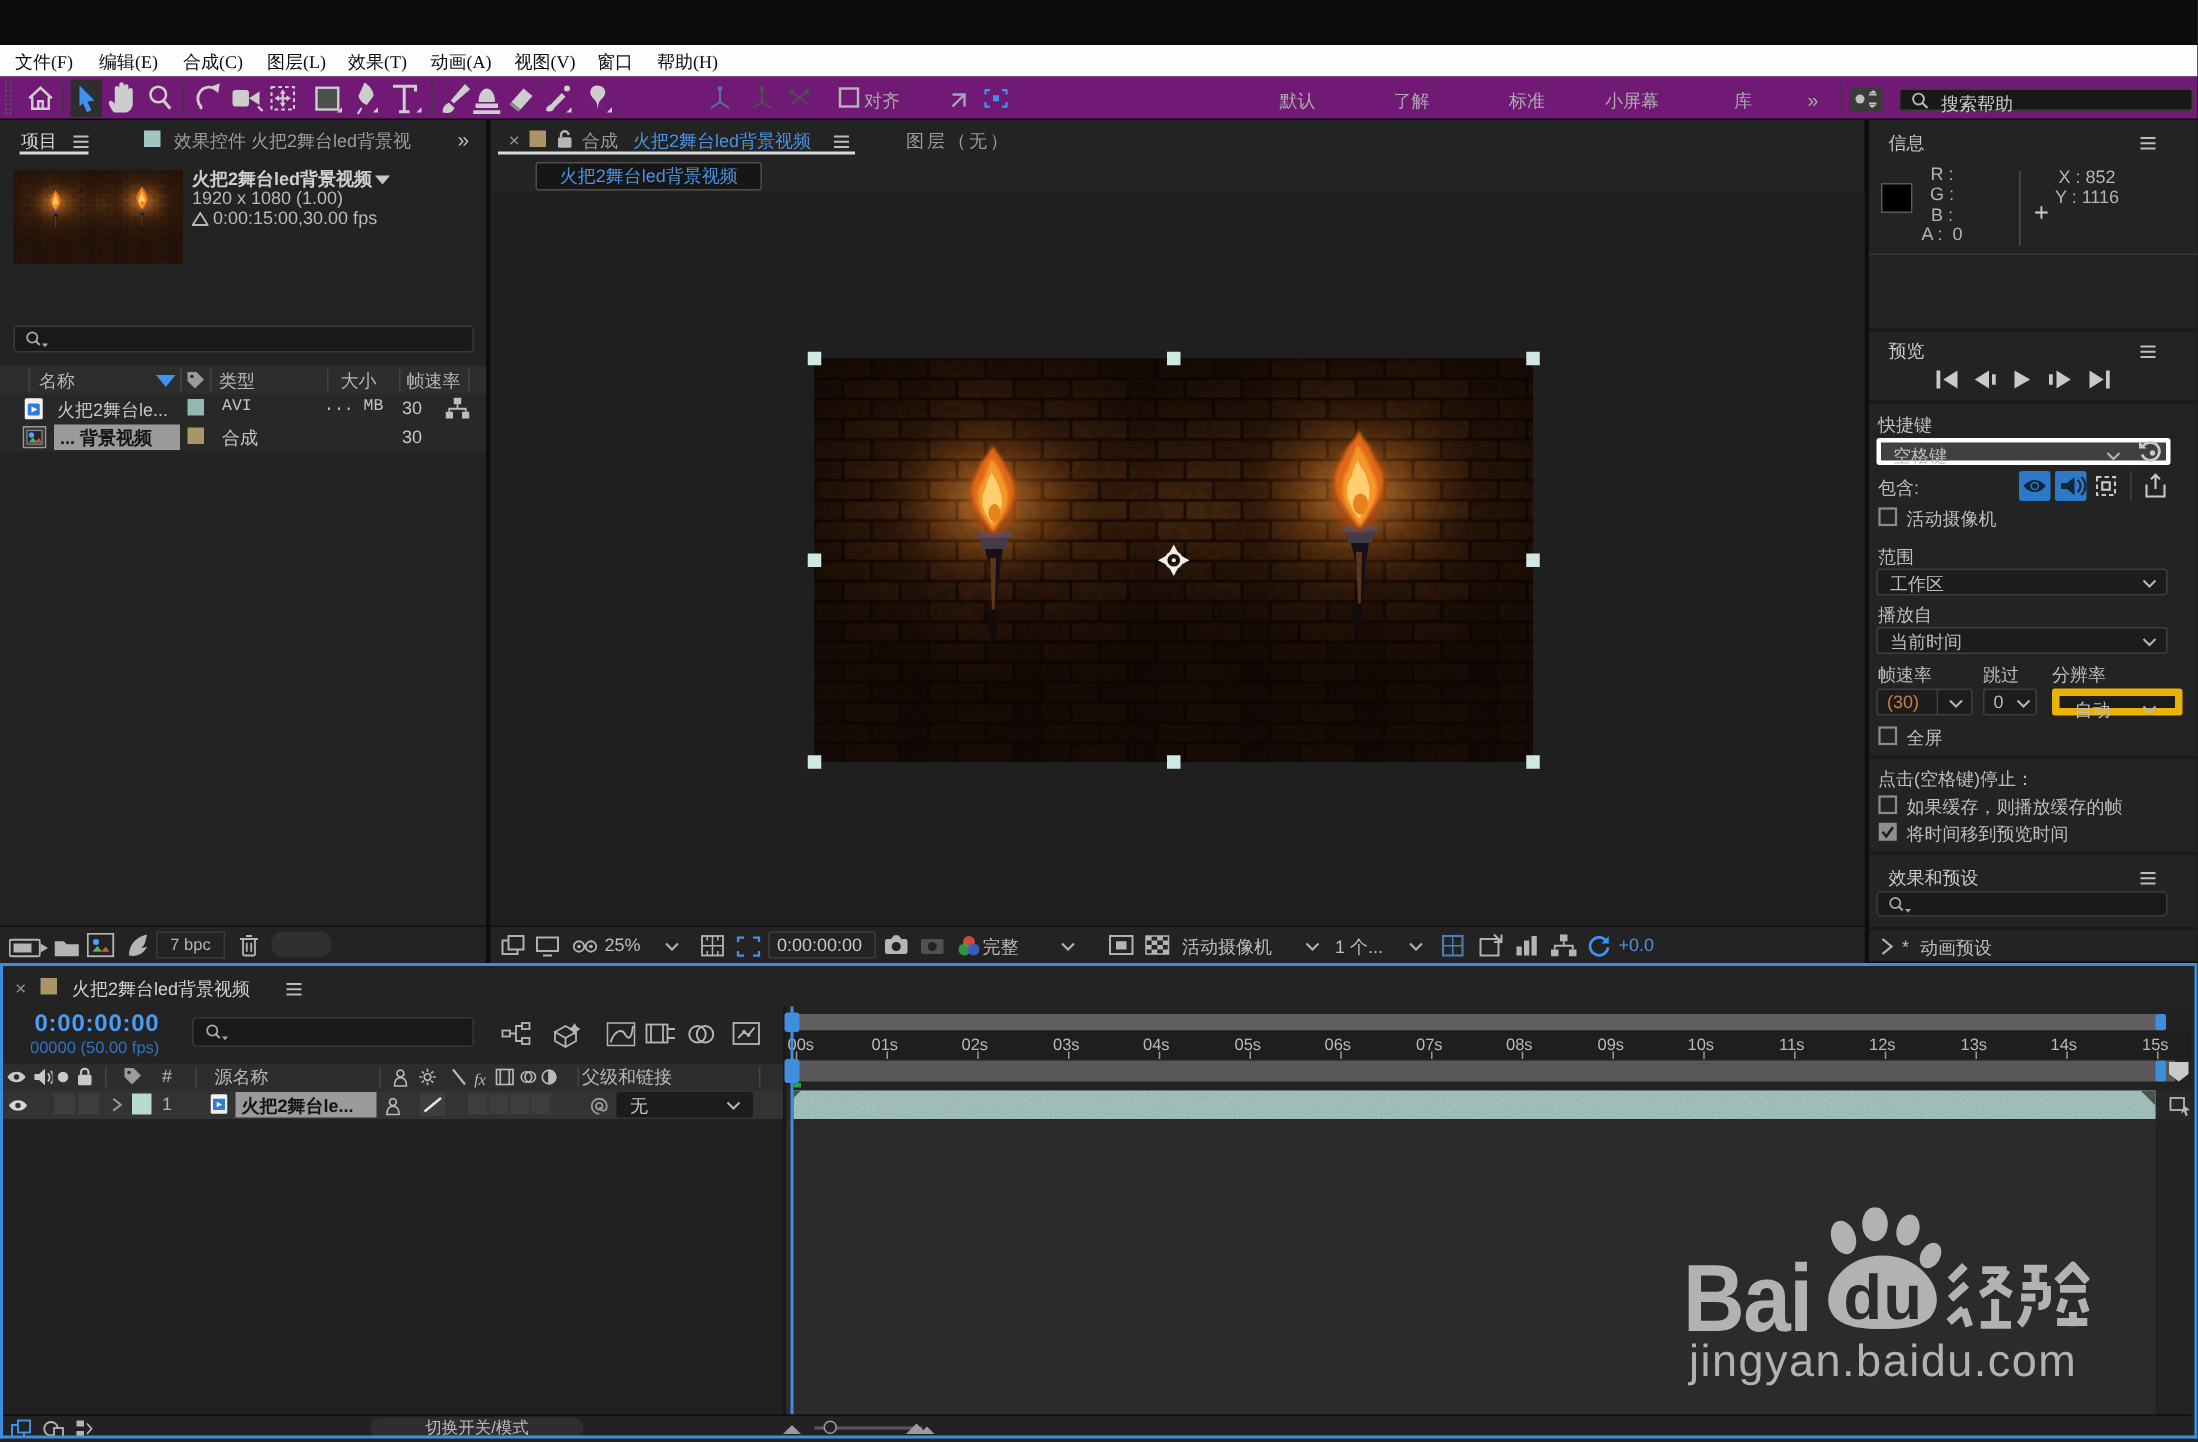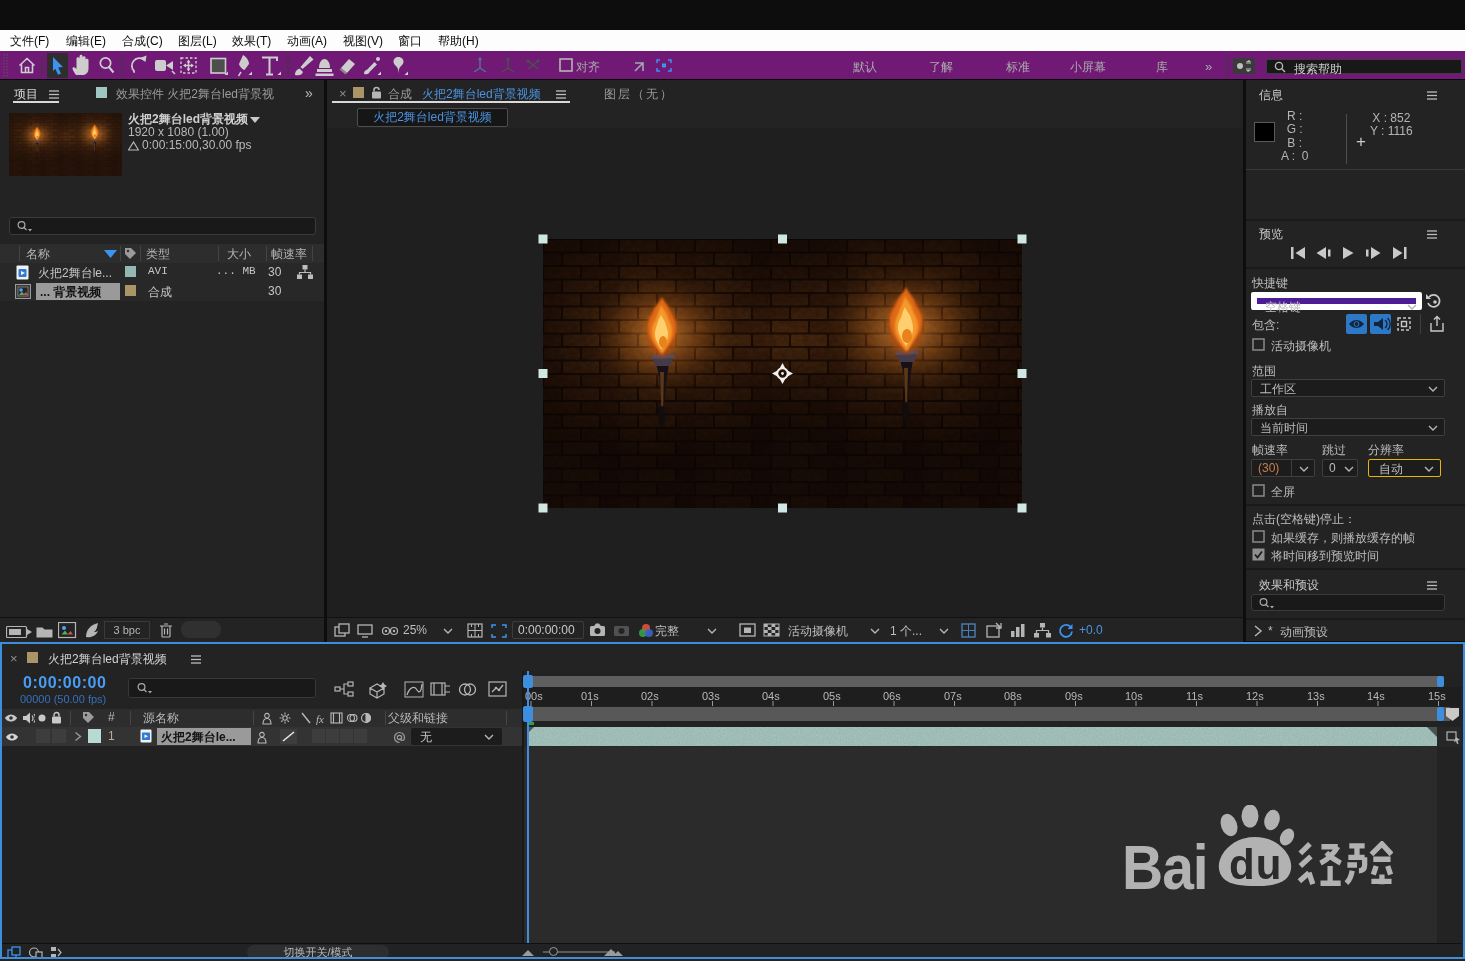--- a/index.html
+++ b/index.html
@@ -6,21 +6,21 @@
   font-family:"Liberation Sans",sans-serif;}
 *{box-sizing:border-box;}
 .abs{position:absolute;}
 #app{position:relative;width:1465px;height:961px;background:#0d0d0d;}
 
 #titlebar{left:0;top:0;width:1465px;height:30px;background:#7c7c7c;}
 #aeicon{left:10px;top:7px;width:16px;height:16px;background:#20092e;border:1.5px solid #bb86e8;
   color:#c9a3ef;font-size:9px;font-weight:bold;text-align:center;line-height:13px;}
 #title-text{left:31px;top:7px;color:#ffffff;font-size:14px;letter-spacing:.2px;}
 
-#menubar{left:0;top:30px;width:1465px;height:21px;background:#fdfdfd;color:#0a0a0a;font-size:12px;}
+#menubar{left:0;top:30px;width:1465px;height:21px;background:#fdfdfd;color:#0a0a0a;font-size:12px;font-family:Liberation Serif, serif;}
 #menubar span{position:absolute;top:3px;}
 
 #toolbar{left:0;top:51px;width:1465px;height:29px;background:#701a75;border-bottom:1px solid #060606;}
 .wslabel{position:absolute;top:8px;color:#ababab;font-size:12px;}
 
 .panel{background:#232323;}
 
 #proj{left:0;top:80px;width:324px;height:561px;background:#232323;}
 
 #comp{left:327px;top:80px;width:916px;height:561px;background:#232323;}
@@ -337,21 +337,21 @@
         </svg>
       <svg class="abs" style="left:58px;top:4px" width="19" height="17">
           <rect x="0.5" y="0.5" width="17" height="15" fill="none" stroke="#b5b5b5" stroke-width="1.2"></rect>
           <circle cx="6" cy="6" r="2" fill="#4da3ff"></circle>
           <path d="M3.5 12.5 l3.5-4 3 4z" fill="#52b055"></path>
           <path d="M9.5 12.5 l3-3.5 2.5 3.5z" fill="#c55"></path>
         </svg>
       <svg class="abs" style="left:84px;top:4px" width="16" height="17">
           <path d="M2 15 C2 8 6 3 14 1 c-1 4-1 7-4 9 2 0 3-.5 4-1 -2 5-7 7-12 6z" fill="#b5b5b5"></path>
         </svg>
-      <div class="abs" style="left:104px;top:3px;width:46px;height:18px;border:1px solid #3a3a3a;color:#b5b5b5;font-size:11px;text-align:center;line-height:16px">3 bpc</div>
+      <div class="abs" style="left:104px;top:3px;width:46px;height:18px;border:1px solid #3a3a3a;color:#b5b5b5;font-size:11px;text-align:center;line-height:16px">7 bpc</div>
       <svg class="abs" style="left:159px;top:4px" width="14" height="16">
           <path d="M1 4 h12 M3 4 v10 a1 1 0 0 0 1 1 h6 a1 1 0 0 0 1-1 V4 M5 2 h4 M5.5 6.5 v6 M8.5 6.5 v6" stroke="#b5b5b5" stroke-width="1.2" fill="none"></path>
         </svg>
       <div class="abs" style="left:181px;top:3px;width:40px;height:17px;background:#303030;border-radius:8px"></div>
     </div>
   </div>
   <div id="comp" class="abs panel">
 
     <span class="abs" style="left:12px;top:6px;color:#8f8f8f;font-size:13px">×</span>
     <div class="abs" style="left:26px;top:7px;width:11px;height:11px;background:#ab9465"></div>
@@ -533,21 +533,21 @@
       <g fill="#c9c9c9">
         <path d="M1 1 h2.5 v12 H1z M15 1 L5.5 7 L15 13z"></path>
         <path d="M36 1 L26.5 7 L36 13z M38 3.5 h2.5 v7 H38z"></path>
         <path d="M53 1 L63.5 7 L53 13z"></path>
         <path d="M76 3.5 h2.5 v7 H76z M81 1 L90.5 7 L81 13z"></path>
         <path d="M103 1 L112.5 7 L103 13z M114 1 h2.5 v12 H114z"></path>
       </g>
     </svg>
     <div class="abs" style="left:0px;top:187px;width:219px;height:2px;background:#1a1a1a"></div>
     <span class="abs" style="left:6px;top:195px;color:#bdbdbd">快捷键</span>
-    <div class="abs" style="left:5px;top:212px;width:171px;height:18px;background:#4c1d95;border:6px solid #ffffff;border-radius:2px">
+    <div class="abs" style="left:5px;top:212px;width:196px;height:18px;background:#404040;border:3px solid #ffffff;border-radius:2px">
       <span class="abs" style="left:8px;top:1px">空格键</span>
       <svg class="abs" style="left:150px;top:6px" width="10" height="7">
           <path d="M1 1 l4 4 4-4" stroke="#b5b5b5" stroke-width="1.4" fill="none"></path>
         </svg>
     </div>
     <svg class="abs" style="left:179px;top:212px" width="18" height="18">
         <path d="M4 5 a6 6 0 1 1 -1 6" stroke="#c9c9c9" stroke-width="1.8" fill="none"></path>
         <path d="M1 2 v5 h5z" fill="#c9c9c9"></path>
         <circle cx="10" cy="10" r="1.8" fill="#c9c9c9"></circle>
       </svg>
@@ -603,21 +603,21 @@
       <svg class="abs" style="left:47px;top:6px" width="10" height="7">
           <path d="M1 1 l4 4 4-4" stroke="#b5b5b5" stroke-width="1.4" fill="none"></path>
         </svg>
     </div>
     <div class="abs" style="left:76px;top:379px;width:36px;height:18px;background:#1c1c1c;border:1px solid #3f3f3f;border-radius:2px">
       <span class="abs" style="left:6px;top:1px">0</span>
       <svg class="abs" style="left:21px;top:6px" width="10" height="7">
           <path d="M1 1 l4 4 4-4" stroke="#b5b5b5" stroke-width="1.4" fill="none"></path>
         </svg>
     </div>
-    <div class="abs" style="left:122px;top:379px;width:73px;height:18px;background:#1c1c1c;border:1px solid #eab308;border-radius:2px">
+    <div class="abs" style="left:122px;top:379px;width:87px;height:18px;background:#1c1c1c;border:5px solid #eab308;border-radius:2px">
       <span class="abs" style="left:10px;top:1px">自动</span>
       <svg class="abs" style="left:55px;top:6px" width="10" height="7">
           <path d="M1 1 l4 4 4-4" stroke="#b5b5b5" stroke-width="1.4" fill="none"></path>
         </svg>
     </div>
     <svg class="abs" style="left:6px;top:404px" width="14" height="14">
         <rect x="1" y="1" width="11" height="11" fill="none" stroke="#8a8a8a" stroke-width="1.5"></rect>
       </svg>
     <span class="abs" style="left:25px;top:404px;color:#bdbdbd">全屏</span>
     <div class="abs" style="left:0px;top:424px;width:219px;height:2px;background:#1a1a1a"></div>
@@ -906,20 +906,21 @@
         </svg>
 
         <svg class="abs" style="left:170px;top:36px" width="97" height="48" viewBox="0 0 100 50">
           <g stroke="#b2b2b2" stroke-width="5.5" fill="none">
             <path d="M14 3 L4 13 M15 16 L4 26 M3 42 l10 -9 M13 33 l4 12"></path>
             <path d="M26 6 h17 M43 6 c-4 7 -10 13 -18 17 M31 12 c4 4 9 8 15 11 M35 26 v18 M25 44 h21"></path>
             <path d="M55 5 h16 M63 5 v12 M54 17 h17 M71 17 v8 c0 4 -2 6 -6 6 M53 25 h10 M58 31 c-1 6 -3 10 -6 13"></path>
             <path d="M78 14 L89 3 L99 14 M80 19 h18 M83 26 l-3 9 M95 26 l3 9 M78 42 h21 M89 35 v10"></path>
           </g>
         </svg>
+        <span class="abs ff" style="left:0px;top:86px;font-size:30px;color:#b2b2b2;letter-spacing:1px">jingyan.baidu.com</span>
       </div>
 
       <div class="abs" style="left:913px;top:76px;width:24px;height:196px;background:#232323"></div>
     </div>
 
     <div class="abs" style="left:0;top:298px;width:1461px;height:16px;background:#222222;border-top:1px solid #0f0f0f">
       <svg class="abs" style="left:7px;top:2px" width="16" height="13">
             <rect x="1" y="4" width="8" height="8" fill="none" stroke="#3c93f0" stroke-width="1.3"></rect>
             <rect x="5" y="1" width="8" height="8" fill="#222" stroke="#3c93f0" stroke-width="1.3"></rect>
           </svg>

